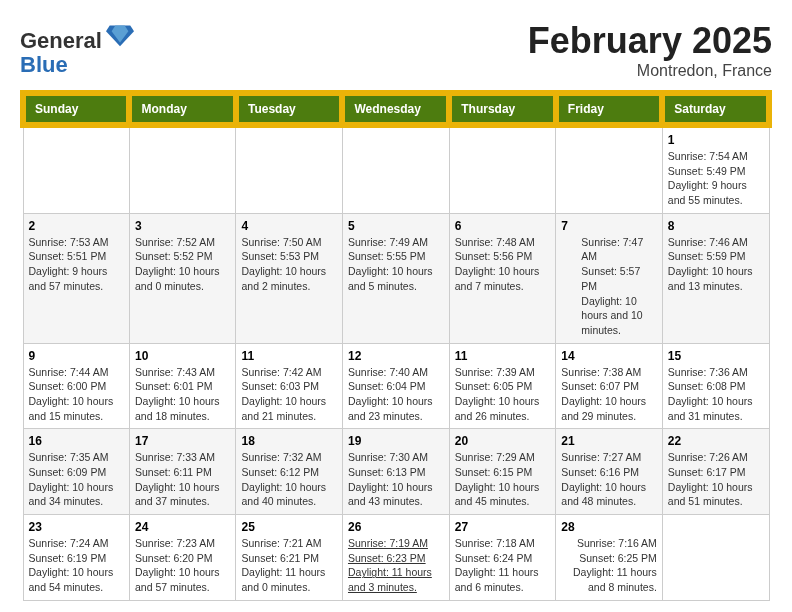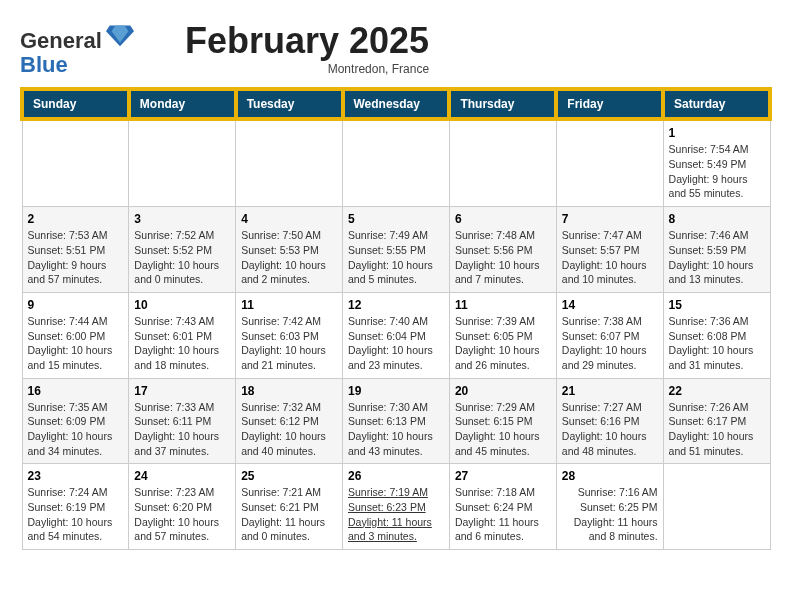--- a/index.html
+++ b/index.html
@@ -6,22 +6,22 @@
     body {
       font-family: Arial, sans-serif;
       background: #fff;
       width: 792px;
       min-height: 612px;
       padding: 20px;
     }
     .header {
       display: flex;
       align-items: flex-start;
+      justify-content: space-between;
       margin-bottom: 10px;
-      gap: 43px;
     }
     .logo {
       display: flex;
       align-items: center;
       margin-top: 5px;
     }
     .logo-text {
       font-size: 22px;
       font-weight: bold;
       line-height: 1.1;
@@ -37,36 +37,36 @@
     .title-block {
       text-align: right;
     }
     .month-title {
       font-size: 36px;
       font-weight: bold;
       color: #222;
       margin-left: 8px;
     }
     .location {
-      font-size: 12px;
+      font-size: 16px;
       color: #444;
     }
     .calendar {
       width: 100%;
       border-collapse: collapse;
       font-size: 11px;
     }
     .calendar th {
-      background-color: #0c4a6e;
+      background-color: #4d7c0f;
       color: #fff;
       padding: 6px 9px;
       text-align: left;
       font-size: 12px;
       font-weight: bold;
-      border: 4px solid #eab308;
+      border: 6px solid #eab308;
     }
     .calendar td {
       vertical-align: top;
       padding: 5px 5px;
       border: 1px solid #ccc;
       width: 107px;
       min-height: 80px;
       background: #fff;
     }
     .calendar tr:nth-child(even) td {
@@ -163,21 +163,21 @@
 Daylight: 10 hours and 5 minutes.</div>
         </td>
         <td>
           <span class="day-num">6</span>
           <div class="day-info" style="white-space: pre-line;">Sunrise: 7:48 AM
 Sunset: 5:56 PM
 Daylight: 10 hours and 7 minutes.</div>
         </td>
         <td>
           <span class="day-num">7</span>
-          <div class="day-info" style="white-space: pre-line;">Sunrise: 7:47 AM
+          <div class="day-info" style="white-space: pre-line; margin-left: 20px;">Sunrise: 7:47 AM
 Sunset: 5:57 PM
 Daylight: 10 hours and 10 minutes.</div>
         </td>
         <td>
           <span class="day-num">8</span>
           <div class="day-info" style="white-space: pre-line;">Sunrise: 7:46 AM
 Sunset: 5:59 PM
 Daylight: 10 hours and 13 minutes.</div>
         </td>
       </tr>

